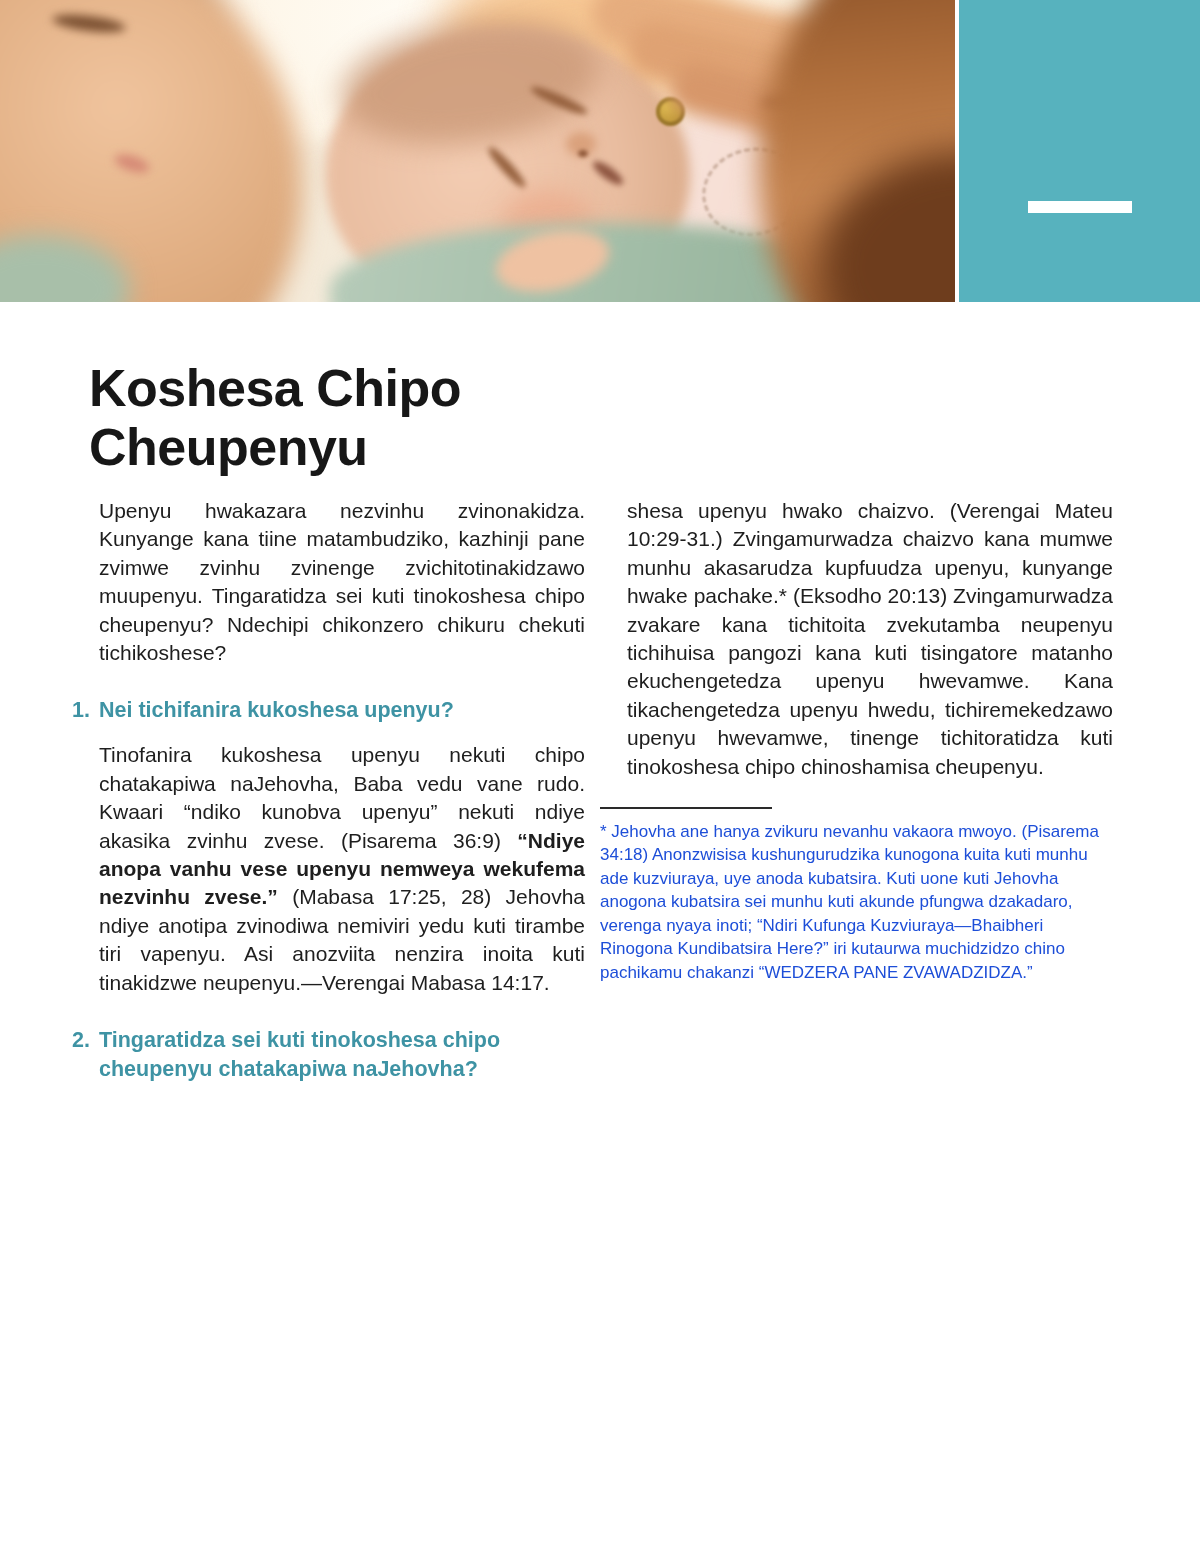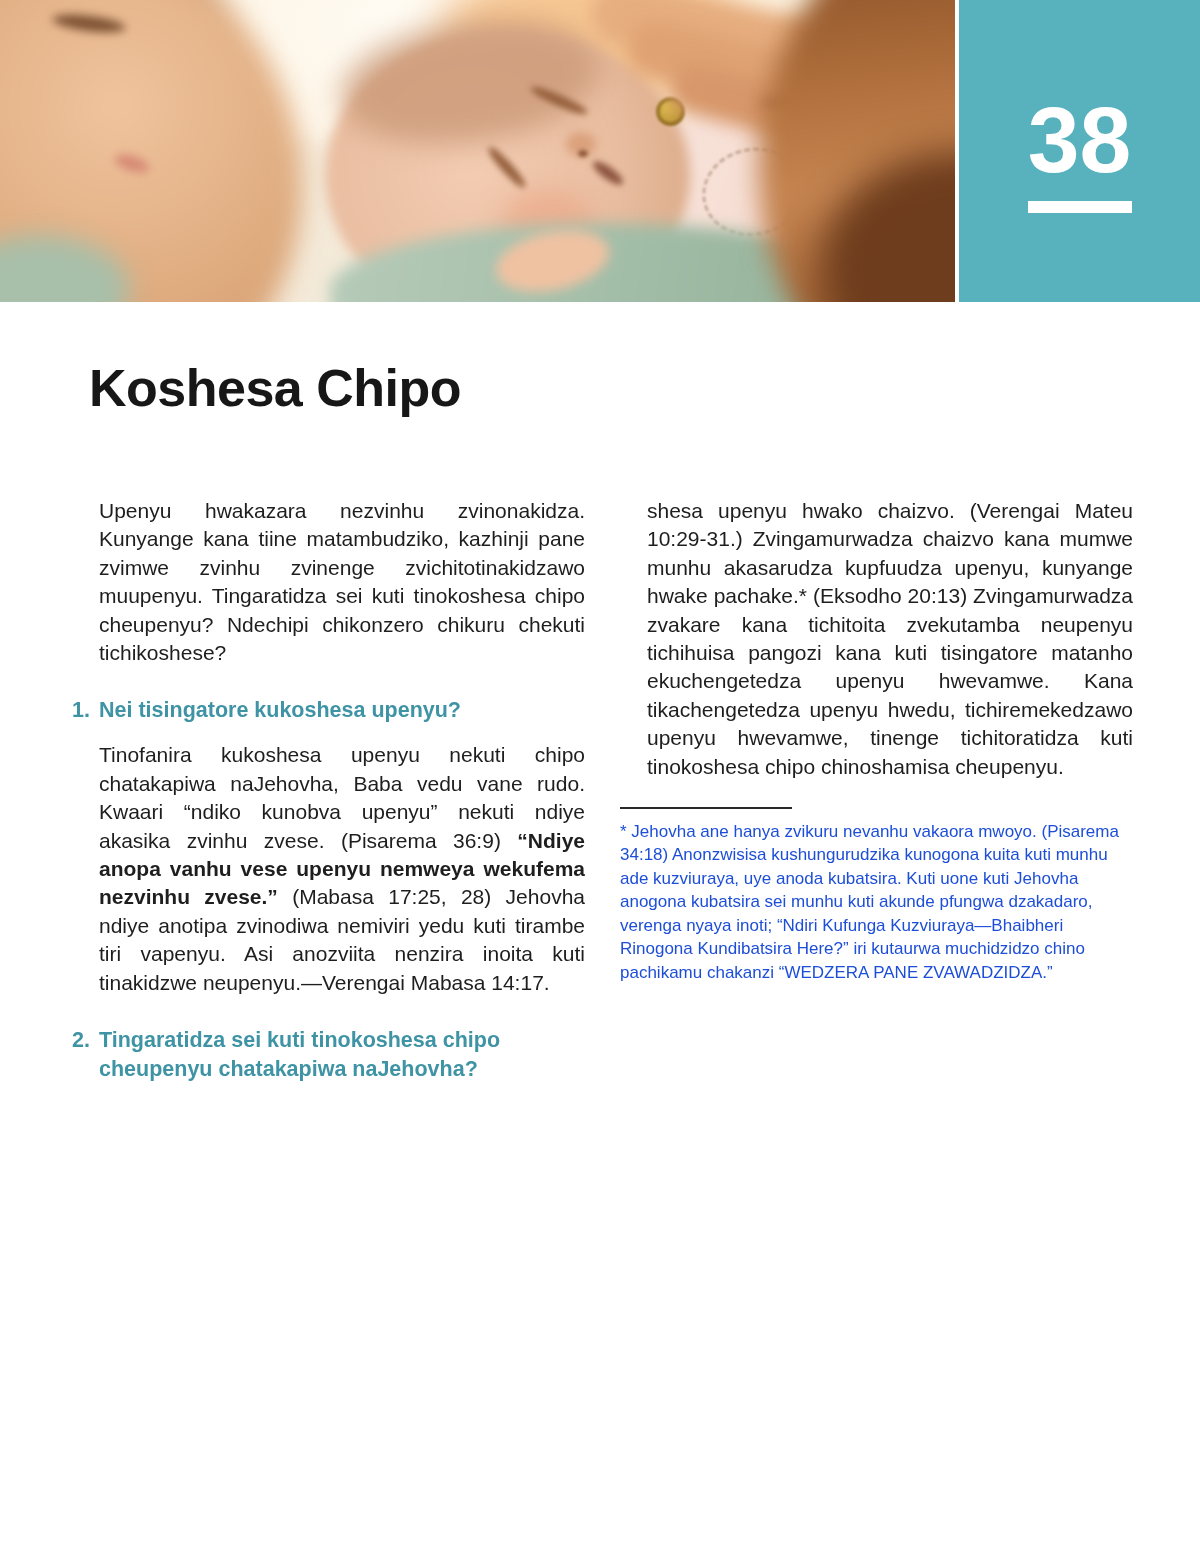--- a/index.html
+++ b/index.html
@@ -59,21 +59,21 @@
   .chapter-block{position:absolute;left:959px;top:0;width:241px;height:302px;background:var(--accent-teal);}
   .chapter-num{position:absolute;top:94px;left:0;width:100%;text-align:center;
     font-size:93px;line-height:93px;font-weight:700;color:#ffffff;}
   .chapter-rule{position:absolute;top:201px;left:50%;transform:translateX(-50%);width:104px;height:12px;background:#ffffff;}
 
   
   .title{position:absolute;left:72px;top:342px;margin:17px;
     font-size:52px;line-height:59px;font-weight:700;color:#171717;letter-spacing:-0.5px;}
 
   
-  .columns{position:absolute;left:72px;top:491px;width:1061px;display:flex;gap:35px;}
+  .columns{position:absolute;left:72px;top:491px;width:1061px;display:flex;gap:15px;}
   .col{width:513px;flex:0 0 513px;}
   .body{margin:0 0 0 27px;font-size:21px;line-height:28.4px;color:#1e1e1e;text-align:justify;}
   .body.first{margin-top:6px;}
   .body b{font-weight:700;}
   .question{position:relative;margin:29px 0 0 0;padding-left:27px;
     font-weight:700;font-size:21.5px;line-height:29px;color:var(--heading-teal);}
   .question .qnum{position:absolute;left:0;top:0;}
   .after-q{margin-top:16px;}
   .fn-rule{margin-top:26px;width:172px;height:2px;background:#2a2a2a;}
   .footnote{margin:11px 0 0 0;font-size:17px;line-height:23.4px;color:#1d4ed8;text-align:left;}
@@ -106,34 +106,33 @@
     <div class="blob b-hand"></div>
     <div class="blob finger1"></div>
     <div class="blob finger2"></div>
     <div class="blob finger3"></div>
     <div class="blob f-shadow"></div>
     <div class="blob father"></div>
     <div class="blob father2"></div>
   </div>
 
   <div class="chapter-block">
-    <div class="chapter-num">38</div>
     <div class="chapter-rule"></div>
   </div>
 
-  <h1 class="title"><span>Koshesa Chipo</span><br></h1>
+  <h1 class="title"><span>Koshesa Chipo</span><br><span>Cheupenyu</span></h1>
 
   <div class="columns">
 
     <div class="col">
       <p class="body first"><span>Upenyu hwakazara nezvinhu zvinonakidza. Kunyange kana tiine matambudziko, kazhinji pane zvimwe zvinhu zvinenge zvichitotinakidzawo muupenyu. Tingaratidza sei kuti tinokoshesa chipo cheupenyu? Ndechipi chikonzero chikuru chekuti tichikoshese?</span></p>
 
       <div class="question">
         <span class="qnum">1.</span>
-        <span>Nei tisingatore kukoshesa upenyu?</span>
+        <span>Nei tichifanira kukoshesa upenyu?</span>
       </div>
       <p class="body after-q"><span>Tinofanira kukoshesa upenyu nekuti chipo chatakapiwa naJehovha, Baba vedu vane rudo. Kwaari “ndiko kunobva upenyu” nekuti ndiye akasika zvinhu zvese. (Pisarema 36:9) </span><b>“Ndiye anopa vanhu vese upenyu nemweya wekufema nezvinhu zvese.”</b><span> (Mabasa 17:25, 28) Jehovha ndiye anotipa zvinodiwa nemiviri yedu kuti tirambe tiri vapenyu. Asi anozviita nenzira inoita kuti tinakidzwe neupenyu.—Verengai Mabasa 14:17.</span></p>
 
       <div class="question">
         <span class="qnum">2.</span>
         <span>Tingaratidza sei kuti tinokoshesa chipo cheupenyu chatakapiwa naJehovha?</span>
       </div>
     </div>
 
     <div class="col">

